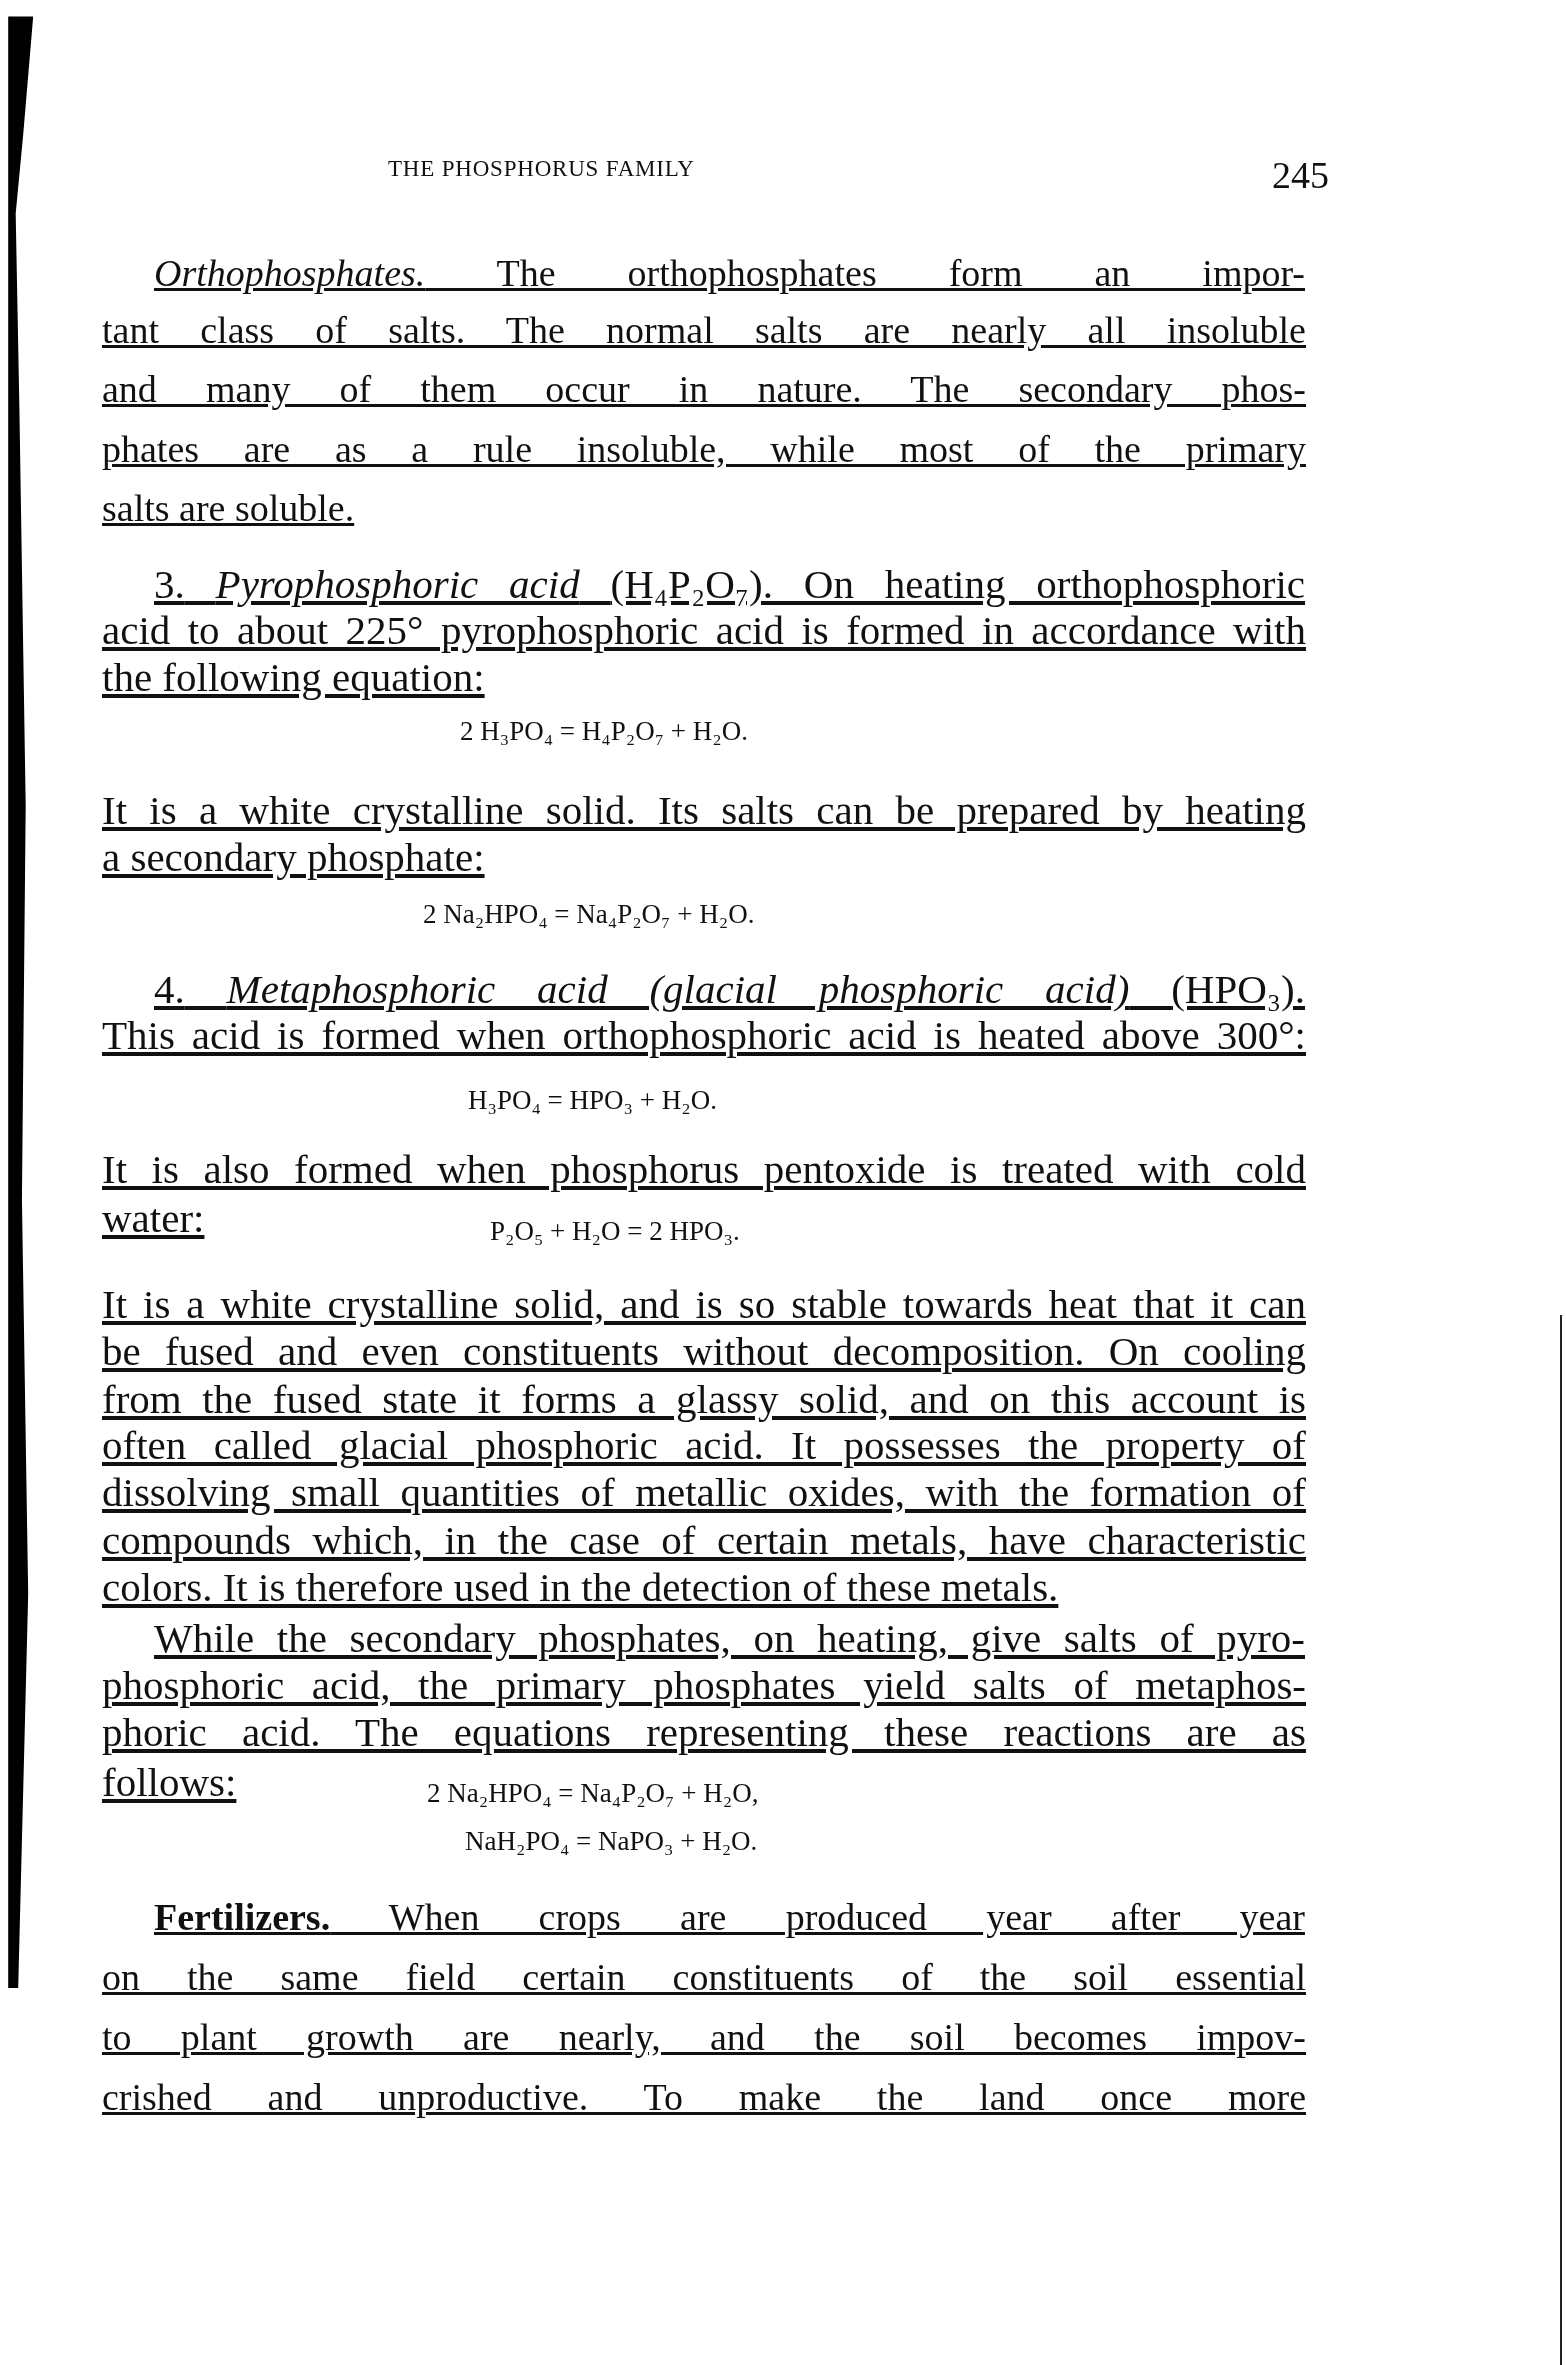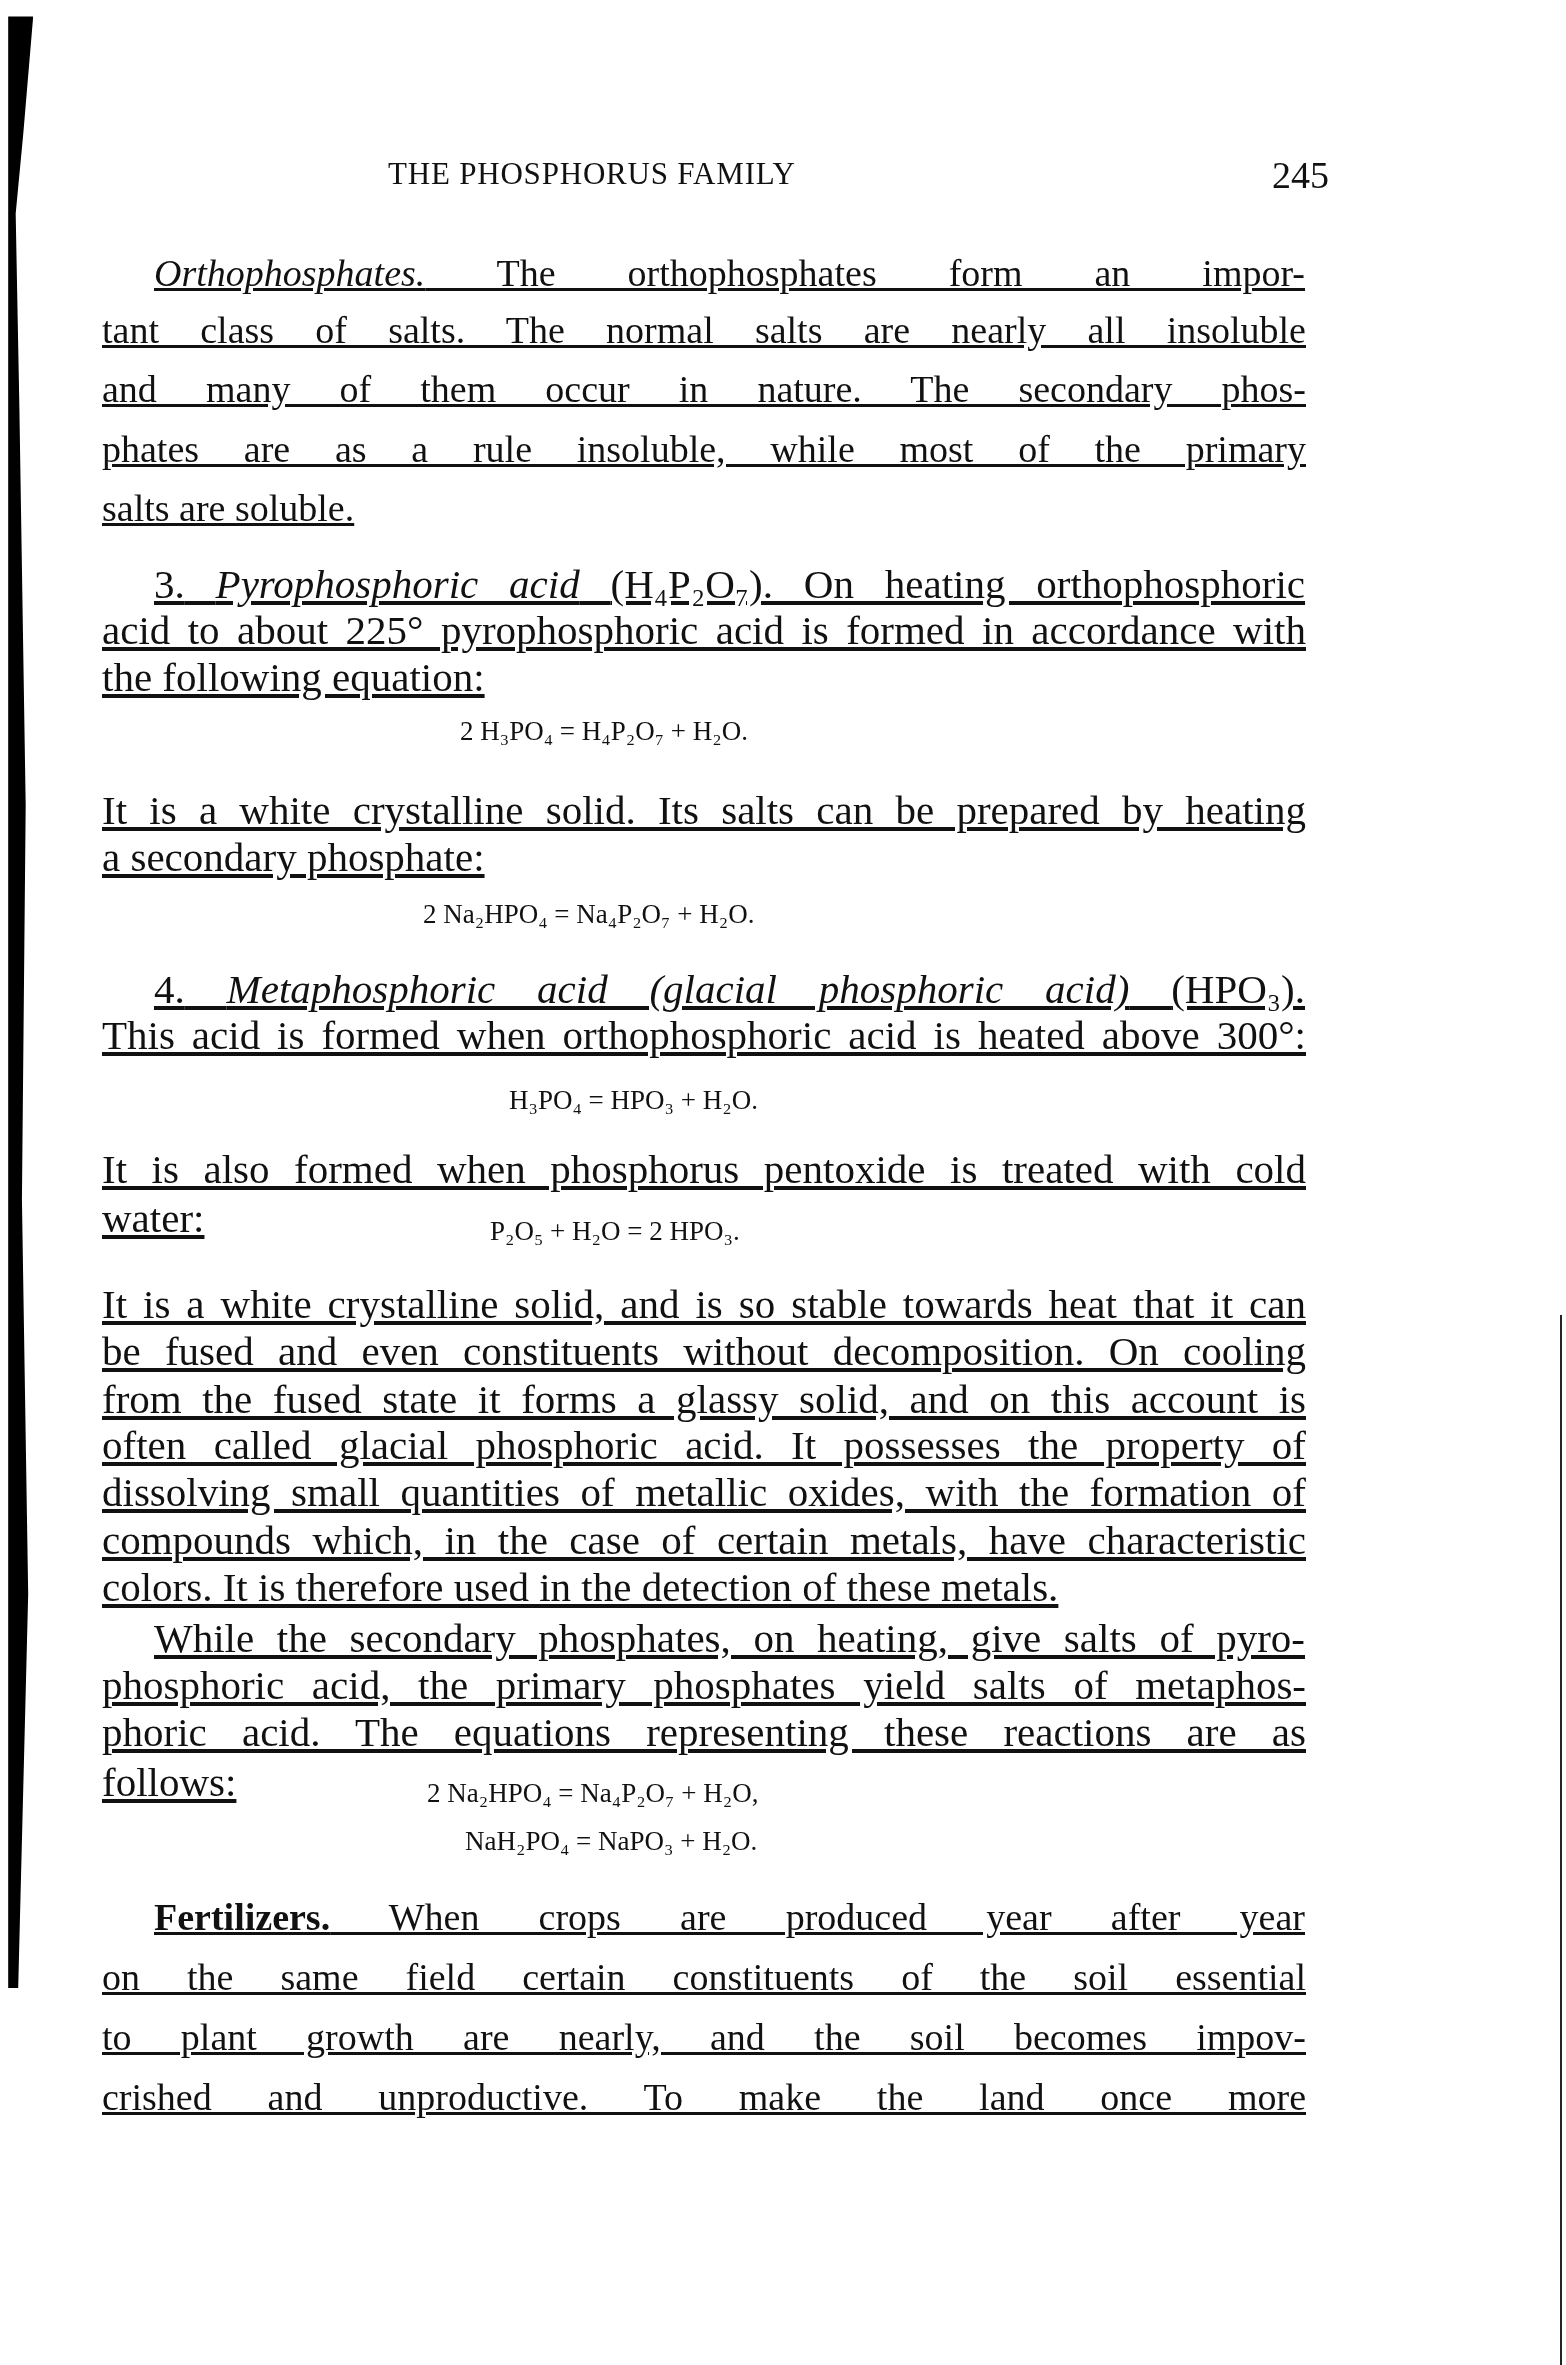--- a/index.html
+++ b/index.html
@@ -2,21 +2,21 @@
 <html style="font-size:13px"><head>
 <meta charset="utf-8">
 <style>
   html, body { margin:0; padding:0; background:#ffffff; }
   body { width:1567px; height:2366px; position:relative; overflow:hidden;
          font-family:"Liberation Serif","DejaVu Serif",serif; color:#111; }
   .abs { position:absolute; white-space:nowrap; }
   .edge-bar { position:absolute; left:8.2px; top:16.4px; width:25px; height:1972px; background:#000;
               clip-path: polygon(0 0, 100% 0, 60% 6%, 30% 10%, 45% 20%, 70% 40%, 55% 60%, 80% 80%, 40% 100%, 0 100%); }
   .edge-line-right { position:absolute; right:5px; top:1315px; width:2.5px; height:1051px; background:#222; }
-  .header { font-size:31px; letter-spacing:0.8px; top:156px; left:388px; }
+  .header { font-size:23px; letter-spacing:0.8px; top:156px; left:388px; }
   .pageno { font-size:38px; top:153px; left:1272px; }
   .big { font-size:38px; }
   .small { font-size:41px; }
   .line { position:absolute; left:102px; width:1204px; white-space:nowrap; text-align:justify; text-align-last:justify;text-decoration:underline; }
   .line.last { text-align-last:left; }
   .indent { left:154px; width:1151px; }
   .eq { position:absolute; font-size:27px; white-space:nowrap; }
   i { font-style:italic; }
   b { font-weight:bold; }
 </style>
@@ -42,21 +42,21 @@
 <div class="eq" style="top:716px; left:460px">2 H₃PO₄ = H₄P₂O₇ + H₂O.</div>
 
 <div class="line small" style="top:786px">It is a white crystalline solid.  Its salts can be prepared by heating</div>
 <div class="line small last" style="top:833px">a secondary phosphate:</div>
 
 <div class="eq" style="top:899px; left:423px">2 Na₂HPO₄ = Na₄P₂O₇ + H₂O.</div>
 
 <div class="line small indent" style="top:965px"><span>4.</span> <i>Metaphosphoric acid (glacial phosphoric acid)</i> <span>(HPO₃).</span></div>
 <div class="line small" style="top:1011px">This acid is formed when orthophosphoric acid is heated above 300°:</div>
 
-<div class="eq" style="top:1085px; left:509px">H₃PO₄ = HPO₃ + H₂O.</div>
+<div class="eq" style="top:1085px; left:468px">H₃PO₄ = HPO₃ + H₂O.</div>
 
 <div class="line small" style="top:1145px">It is also formed when phosphorus pentoxide is treated with cold</div>
 <div class="line small last" style="top:1194px">water:</div>
 
 <div class="eq" style="top:1216px; left:490px">P₂O₅ + H₂O = 2 HPO₃.</div>
 
 <div class="line small" style="top:1280px">It is a white crystalline solid, and is so stable towards heat that it can</div>
 <div class="line small" style="top:1327px">be fused and even constituents without decomposition.  On cooling</div>
 <div class="line small" style="top:1375px">from the fused state it forms a glassy solid, and on this account is</div>
 <div class="line small" style="top:1421px">often called glacial phosphoric acid.  It possesses the property of</div>

